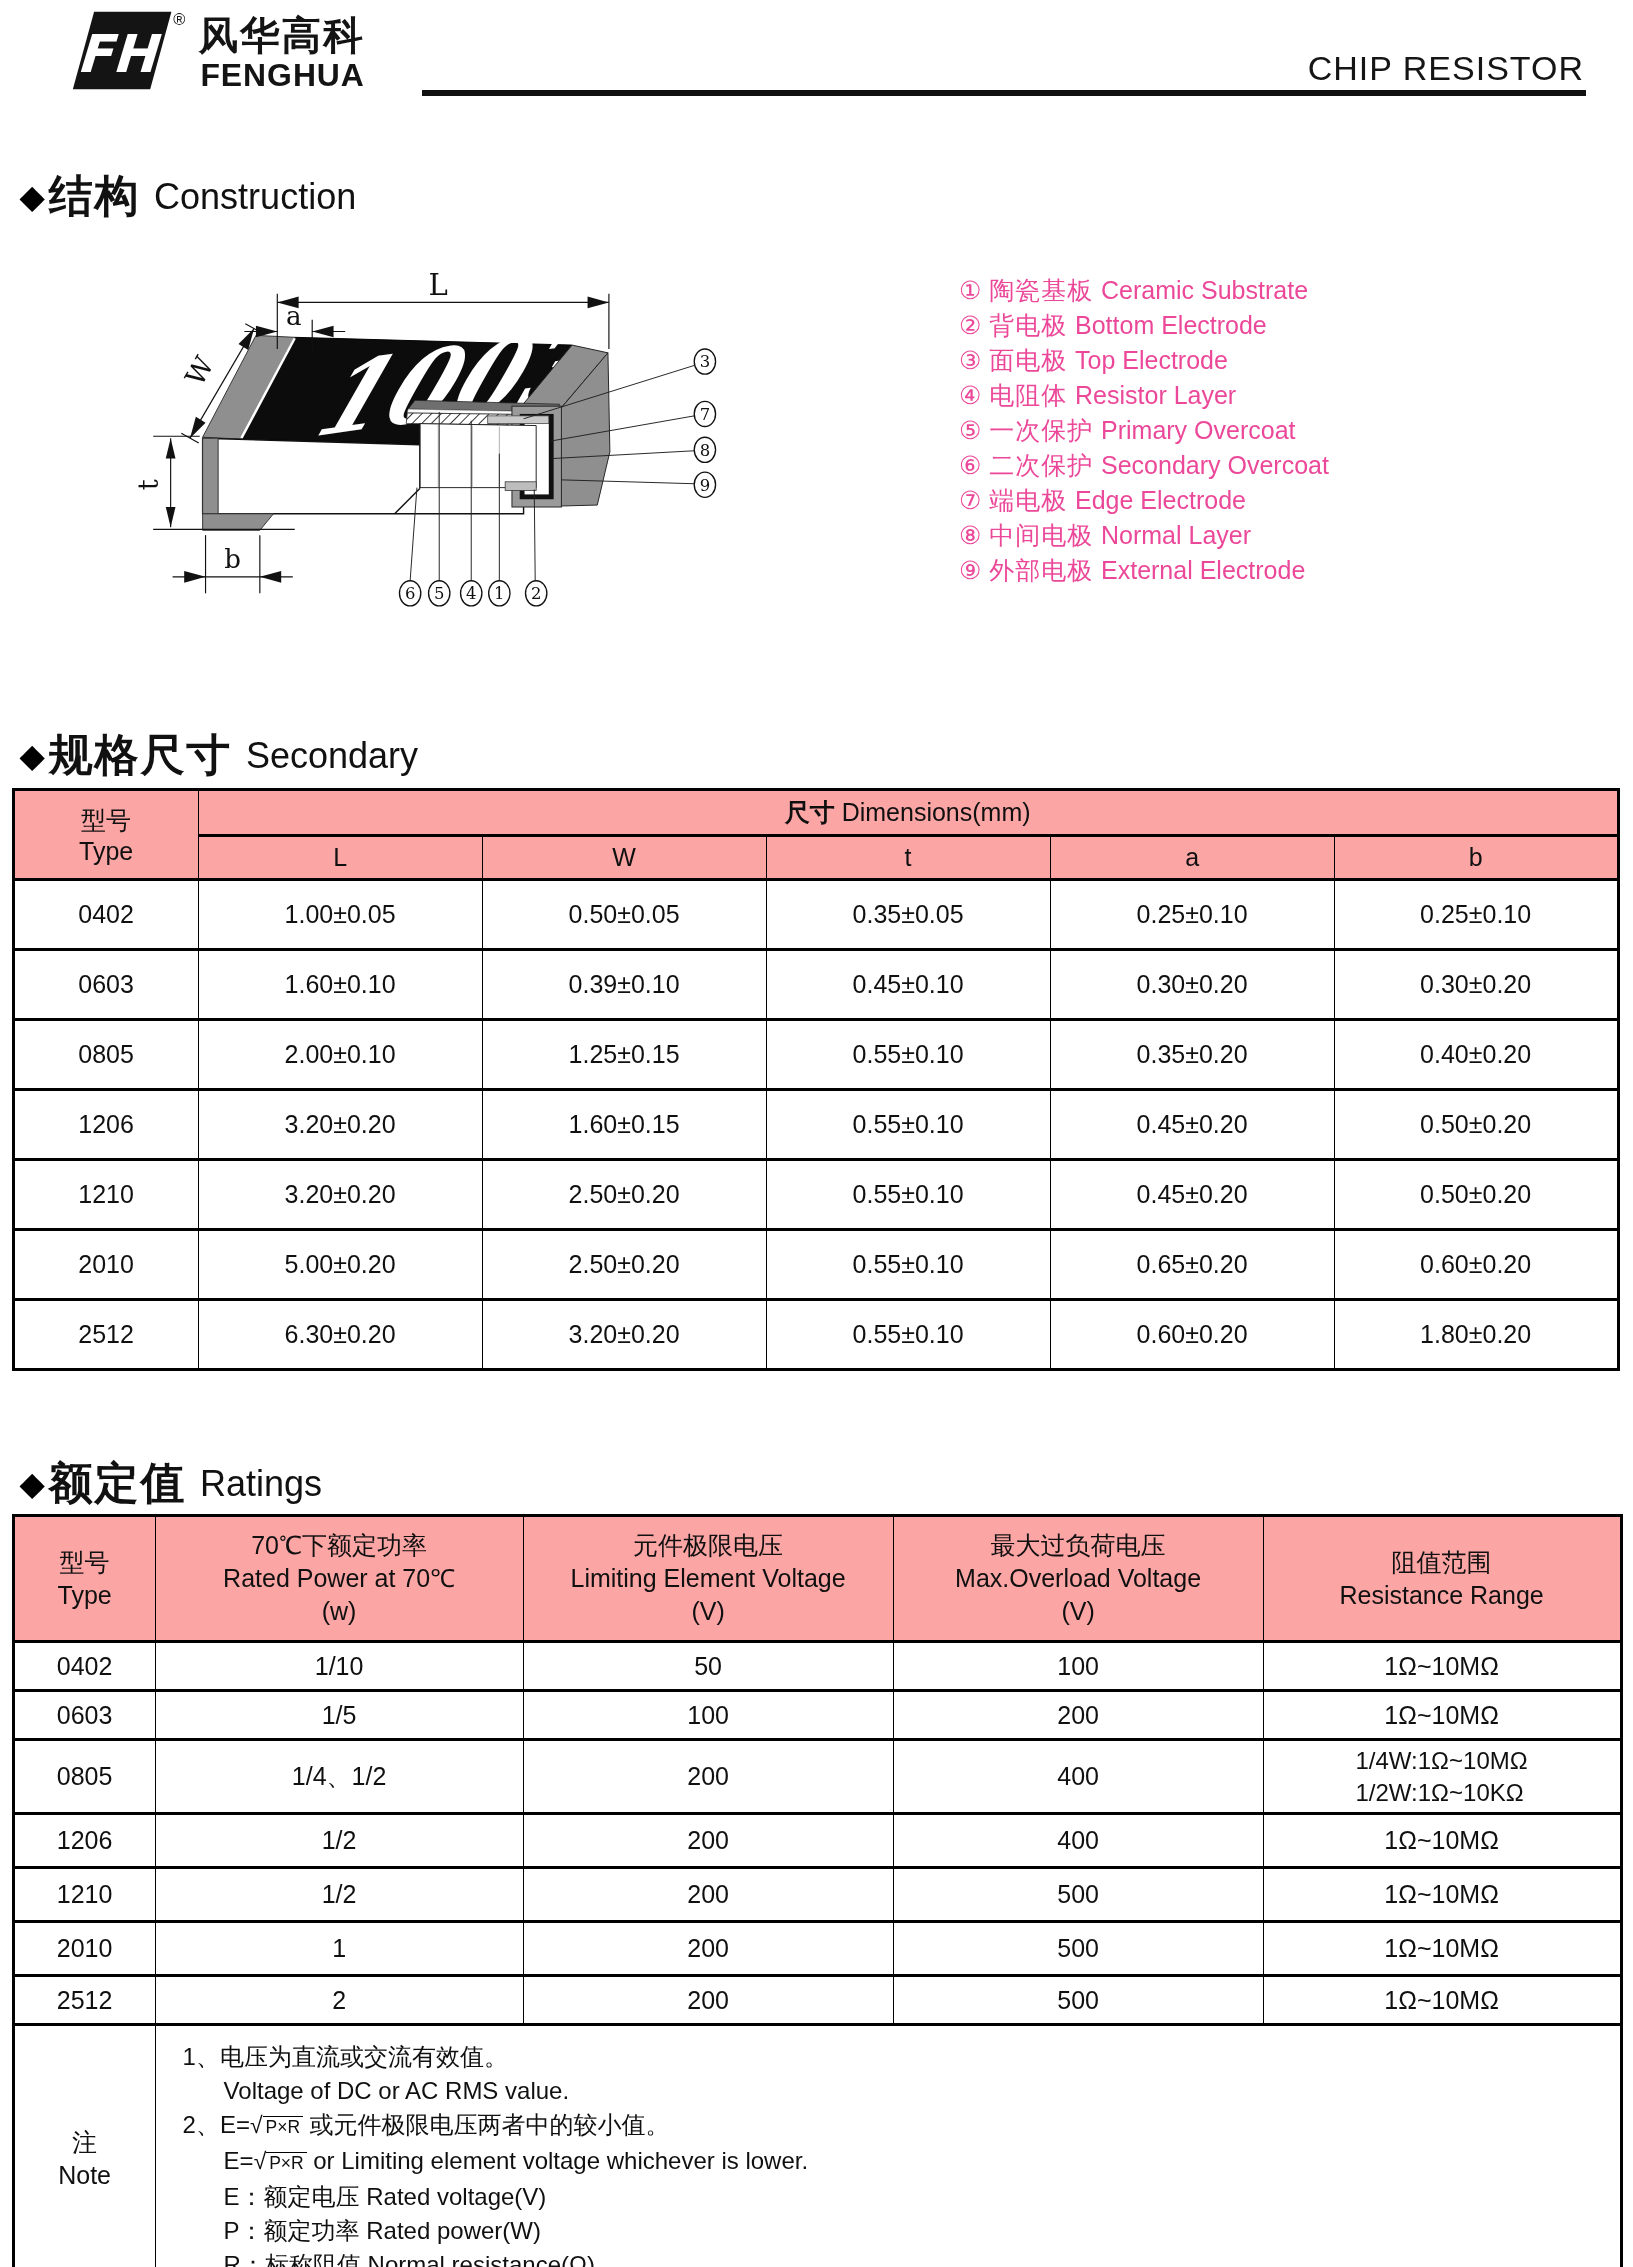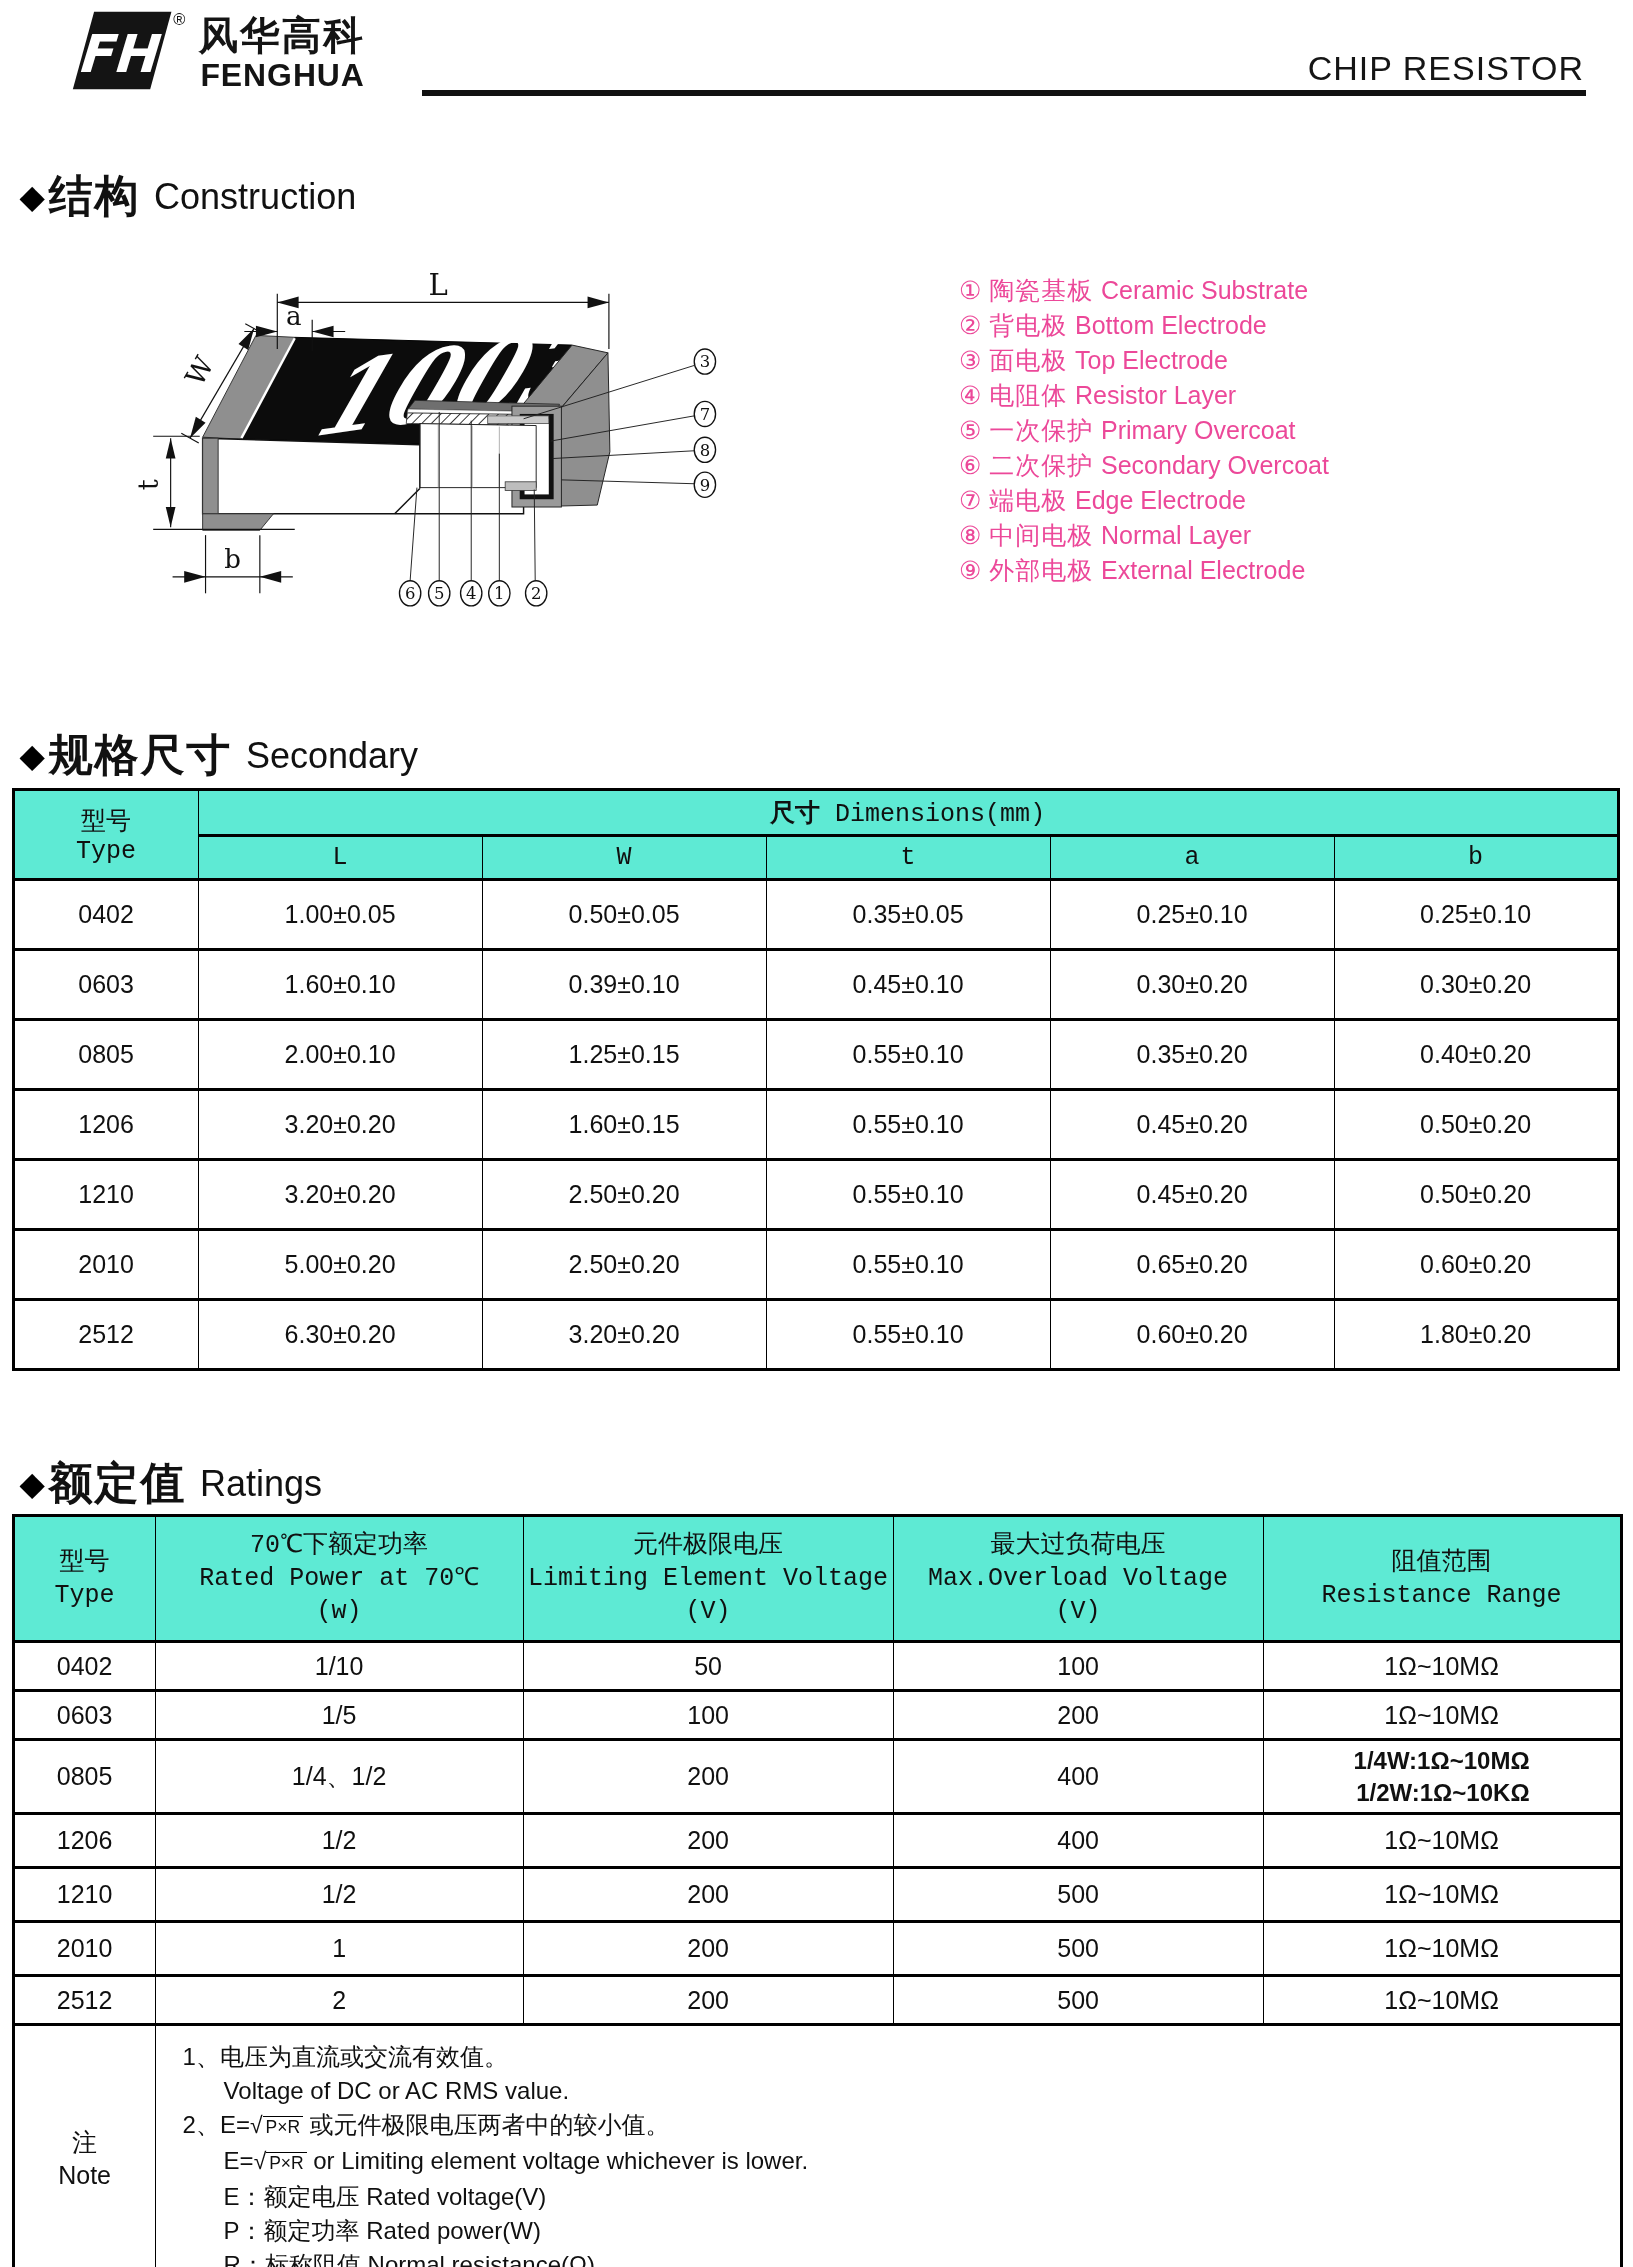--- a/index.html
+++ b/index.html
@@ -26,35 +26,35 @@
   .legend .en { margin-left:7.8px; }
   
   .diagram { position:absolute; left:92px; top:252px; }
   
   table.spec { position:absolute; left:11.6px; width:1607px; border-collapse:collapse; table-layout:fixed; }
   table.spec th, table.spec td {
     border:1.9px solid #000; border-top-width:3.9px; border-bottom-width:3.9px;
     text-align:center; vertical-align:middle; font-size:25px; font-weight:normal; color:#101010;
   }
   table.spec { border:3.9px solid #000; }
-  .hdr { background:#5eead4;font-family:Liberation Mono, monospace; }
+  .hdr { background:#fca5a5; }
   #dims-table { top:788px; }
   #dims-table tr.h1 { height:46px; }
   #dims-table tr.h2 { height:44px; }
   #dims-table tr.h2 th { border-top-width:1.9px; }
   #dims-table tbody tr { height:70px; }
   #ratings-table { top:1514px; }
   #ratings-table thead tr { height:126px; }
   #ratings-table thead .line { line-height:33px; }
   #ratings-table tbody tr:nth-child(1) td, #ratings-table tbody tr:nth-child(2) td { height:49px; }
   #ratings-table tbody tr:nth-child(3) td { height:74px; }
   #ratings-table tbody tr:nth-child(4) td, #ratings-table tbody tr:nth-child(5) td,
   #ratings-table tbody tr:nth-child(6) td { height:54px; }
   #ratings-table tbody tr:nth-child(7) td { height:49px; }
-  .range-two { width:fit-content; margin:0 auto; text-align:right; font-size:24px; line-height:32px;font-weight:bold; }
+  .range-two { width:fit-content; margin:0 auto; text-align:left; font-size:24px; line-height:32px; }
   
   .note-cell { text-align:left !important; vertical-align:top !important; padding:13.6px 9.7px 9.7px 27px; height:245px; }
   .note-line { font-size:24px; line-height:34px; white-space:nowrap; }
   .note-line.indent { padding-left:41px; }
   .rad { white-space:nowrap; }
   .rad .sign { font-size:23px; }
   .rad .bar { border-top:1.9px solid #000; font-size:17.5px; padding:0 2.9px;text-align:right; }
   .note-label div { line-height:33px; font-size:25px; }
 </style>
 </head>

